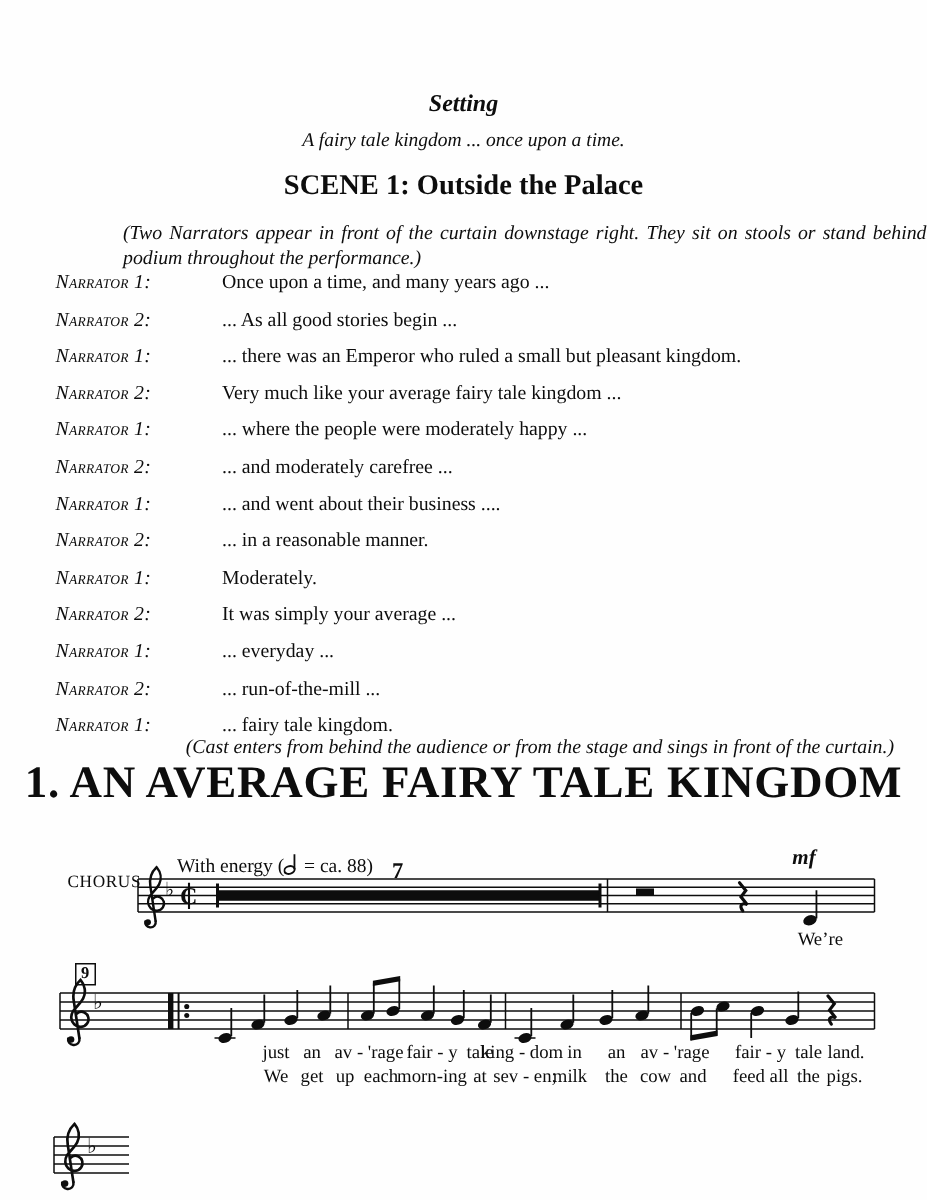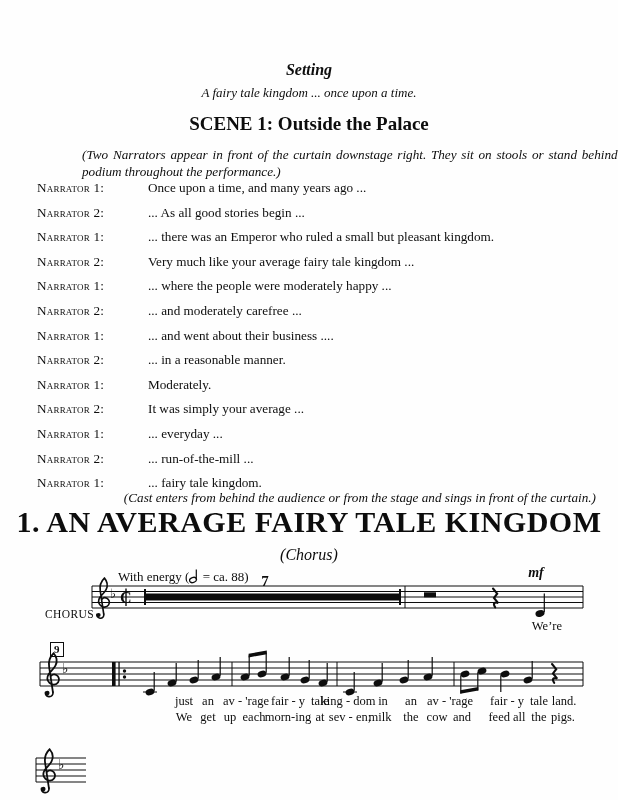--- a/index.html
+++ b/index.html
@@ -8,29 +8,29 @@
     background:#fefefe;color:#0d0d0d;overflow:hidden;
     font-family:"Liberation Serif","DejaVu Serif",serif;
   }
   .abs{position:absolute;}
   .center{left:0;width:618px;text-align:center;}
   .setting-h{top:61px;font-size:16px;font-weight:bold;font-style:italic;}
   .setting-t{top:85px;font-size:13px;font-style:italic;}
   .scene-h{top:113px;font-size:19px;font-weight:bold;}
   .sd1{top:146px;left:36px;width:547px;font-size:13.2px;font-style:italic;line-height:1.32;text-align:justify;margin-left:46px;}
   .dlg-row{left:0;width:618px;height:20px;font-size:13.2px;}
-  .dlg-speaker{position:absolute;left:37px;font-variant:small-caps;letter-spacing:.2px;}
+  .dlg-speaker{position:absolute;left:37px;font-variant:small-caps;letter-spacing:.2px;font-style:italic;}
   .dlg-line{position:absolute;left:148px;}
   .sd2{top:490px;left:36px;width:560px;font-size:13.2px;font-style:italic;text-align:right;}
   .song-title{top:505px;font-size:30px;font-weight:bold;letter-spacing:.5px;}
   .song-sub{top:546px;font-size:16px;font-style:italic;}
   .tempo{top:568px;left:118px;font-size:13px;font-weight:normal;}
   .tempo svg{vertical-align:-3px;}
   .mrest-num{top:573px;left:252px;width:26px;text-align:center;font-size:15px;font-weight:bold;}
-  .chorus-lbl{top:608px;left:45px;font-size:11.5px;letter-spacing:.4px;}
+  .chorus-lbl{top:582px;left:45px;font-size:11.5px;letter-spacing:.4px;}
   .dyn{top:565px;left:518px;width:36px;text-align:center;font-size:14px;font-weight:bold;font-style:italic;}
   .pickup-lyric{top:619px;left:518px;width:44px;text-align:right;font-size:12.5px;}
   .rehearsal{top:642px;left:50px;font-size:11px;font-weight:bold;border:1.2px solid #0d0d0d;padding:0 3px;line-height:13px;}
   .lyr{font-size:12.5px;white-space:nowrap;transform:translateX(-50%);margin-left:32px;}
   .lyr1{top:694px;}
   .lyr2{top:710px;}
   .music-svg{position:absolute;left:0;top:0;width:618px;height:800px;}
 </style>
 </head>
 <body>
@@ -91,21 +91,20 @@
       <span class="dlg-line">... run-of-the-mill ...</span>
     </div>
   <div class="abs dlg-row" style="top:475.2px">
       <span class="dlg-speaker">Narrator 1:</span>
       <span class="dlg-line">... fairy tale kingdom.</span>
     </div>
 
   <div class="abs sd2">(Cast enters from behind the audience or from the stage and sings in front of the curtain.)</div>
 
   <div class="abs center song-title">1. AN AVERAGE FAIRY TALE KINGDOM</div>
-  <div class="abs center song-sub">(Chorus)</div>
 
   <svg class="music-svg" viewBox="0 0 618 800">
     <defs>
       <g id="gclef">
         <path d="M8.5 32 L4.9 8.2 C4.1 3.2 5.6 -1.6 9.2 -5 C12 -1.8 12.9 2.8 10.9 6.8 C9.3 10 6.2 12.2 4.4 15 C2.8 17.6 3 21 5.2 23.2 C7.6 25.6 11.7 25.4 13.5 22.6 C15 20.2 14.3 17 11.7 15.7 C9.9 14.8 7.9 15.2 6.7 16.6" fill="none" stroke="#0d0d0d" stroke-width="1.7" stroke-linecap="round"></path>
         <path d="M8.5 32 C9 34.6 7.1 36.6 4.6 36.3 C2.4 36 1 34.2 1.4 32.3" fill="none" stroke="#0d0d0d" stroke-width="1.6" stroke-linecap="round"></path>
         <circle cx="3.2" cy="32.9" r="2.1" fill="#0d0d0d"></circle>
       </g>
       <path id="qrest" d="M0 0 l4.2 5.2 -3.2 4.2 4.2 5.2 c-3.8 -1.6 -5.6 0.6 -3 4.2" fill="none" stroke="#0d0d0d" stroke-width="2.1" stroke-linecap="round"></path>
     </defs>

